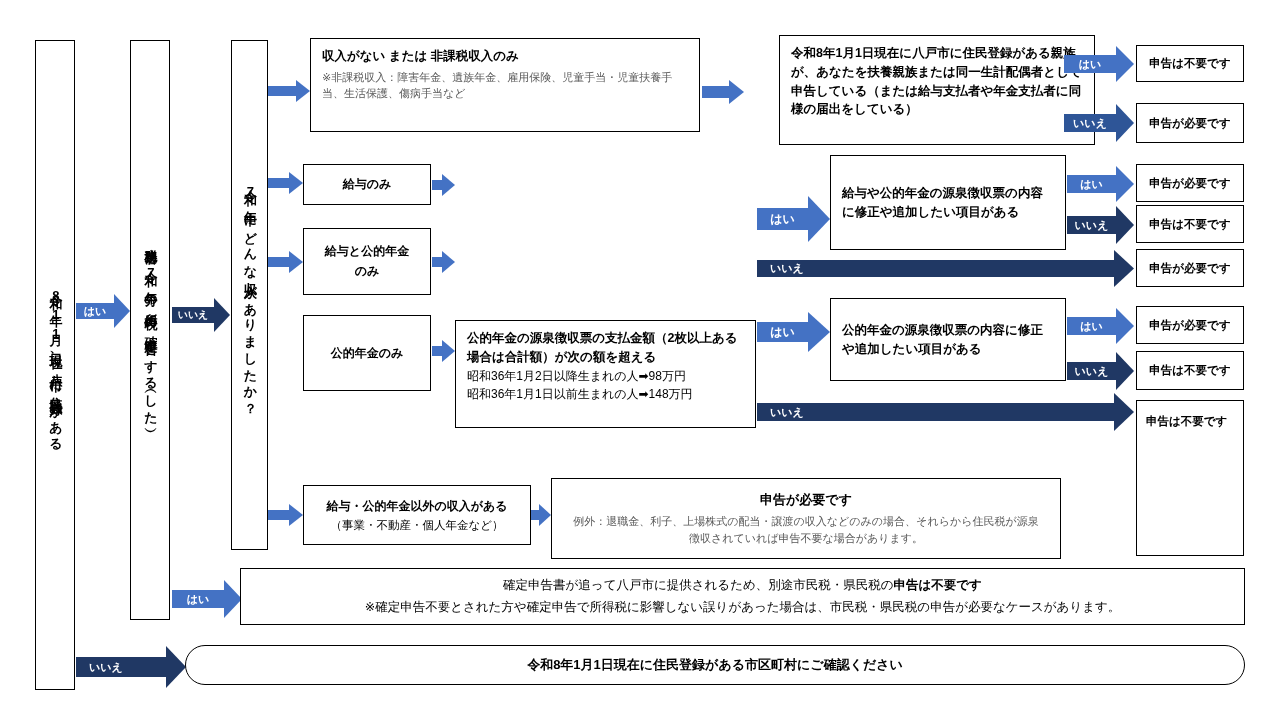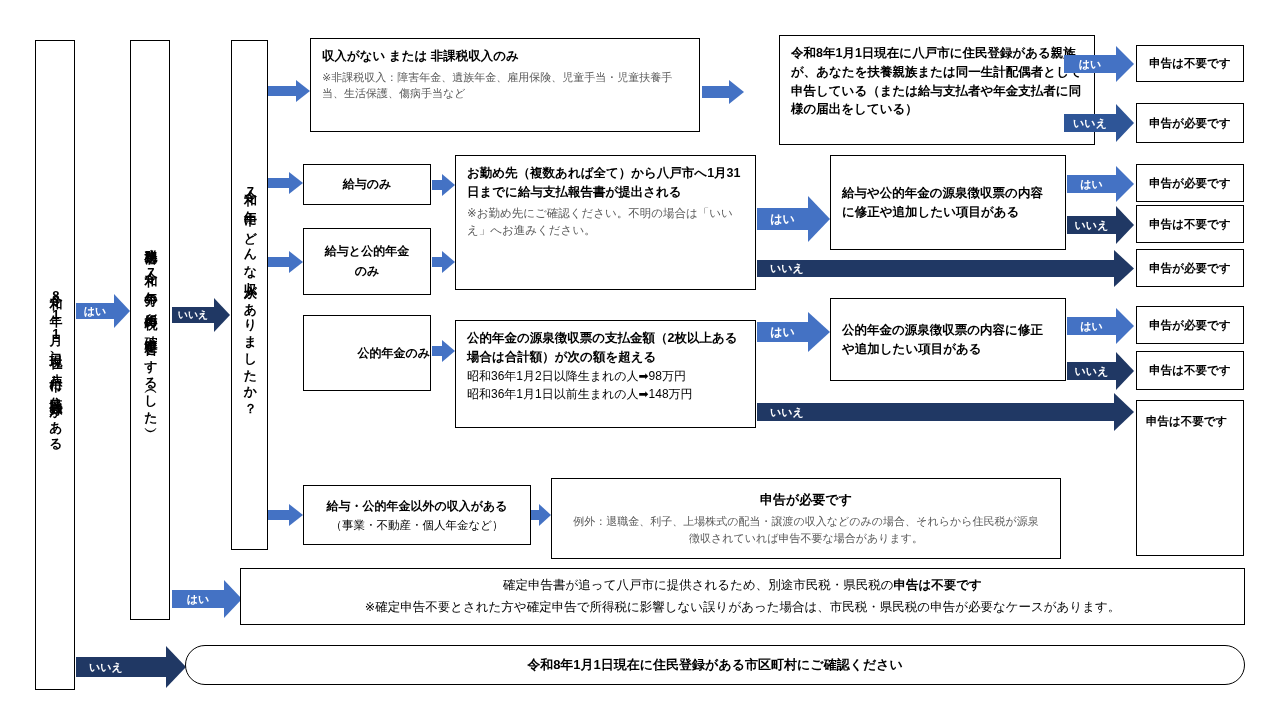--- a/index.html
+++ b/index.html
@@ -131,24 +131,20 @@
 
   <div class="arrow ar-yes" style="left:432px; top:174px; width:23px; height:22px; --head:13px;">
     <span class="shaft"></span>
     <span class="head"></span>
   </div>
   <div class="arrow ar-yes" style="left:432px; top:251px; width:23px; height:22px; --head:13px;">
     <span class="shaft"></span>
     <span class="head"></span>
   </div>
 
-  <div class="box pad" style="left:455px; top:155px; width:301px; height:135px;">
-    <div class="title">お勤め先（複数あれば全て）から八戸市へ1月31日までに給与支払報告書が提出される</div>
-    <div class="note" style="font-size:11.5px;">※お勤め先にご確認ください。不明の場合は「いいえ」へお進みください。</div>
-  </div>
 
   <div class="arrow ar-yes" style="left:757px; top:196px; width:73px; height:46px; --head:22px;">
     <span class="shaft"></span>
     <span class="head"></span>
     <span class="lbl" style="font-size:12px;">はい</span>
   </div>
 
   <div class="box pad vcenter" style="left:830px; top:155px; width:236px; height:95px;">
     <div class="title">給与や公的年金の源泉徴収票の内容に修正や追加したい項目がある</div>
   </div>
@@ -173,21 +169,21 @@
 
   <div class="arrow ar-no lbl-left" style="left:757px; top:250px; width:377px; height:37px; --head:20px;">
     <span class="shaft"></span>
     <span class="head"></span>
     <span class="lbl">いいえ</span>
   </div>
   <div class="box result" style="left:1136px; top:249px; width:108px; height:38px;">
     <span>申告が必要です</span>
   </div>
 
-  <div class="box centerbox" style="left:303px; top:315px; width:128px; height:76px; font-weight:bold; font-size:12px;align-items:flex-end;">
+  <div class="box centerbox" style="left:303px; top:315px; width:128px; height:76px; font-weight:bold; font-size:12px;">
     <span>公的年金のみ</span>
   </div>
 
   <div class="arrow ar-yes" style="left:432px; top:340px; width:23px; height:22px; --head:13px;">
     <span class="shaft"></span>
     <span class="head"></span>
   </div>
 
   <div class="box pad" style="left:455px; top:320px; width:301px; height:108px;">
     <div class="title">公的年金の源泉徴収票の支払金額（2枚以上ある場合は合計額）が次の額を超える</div>

